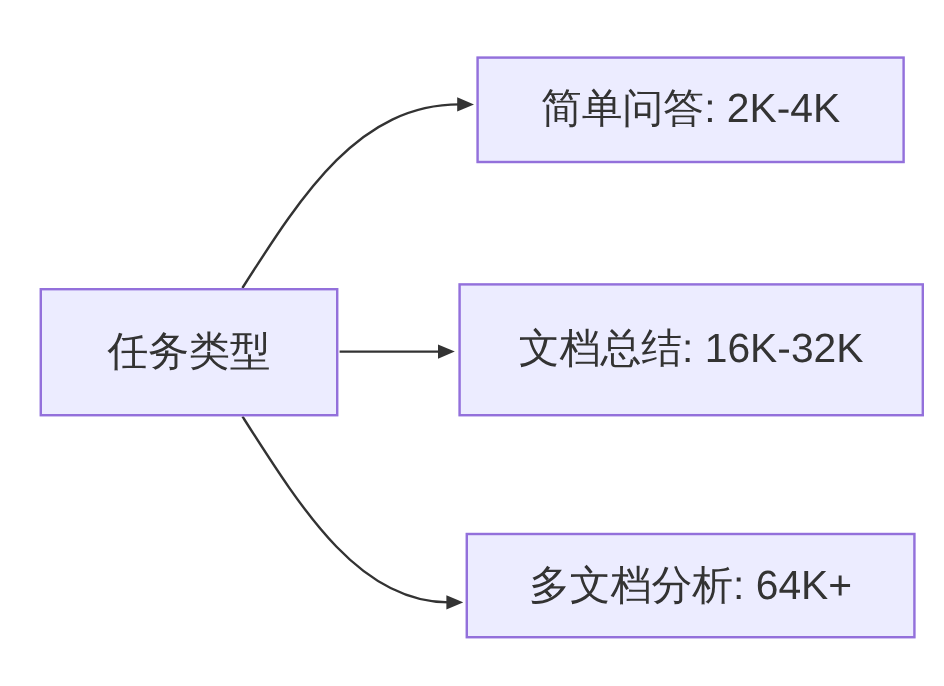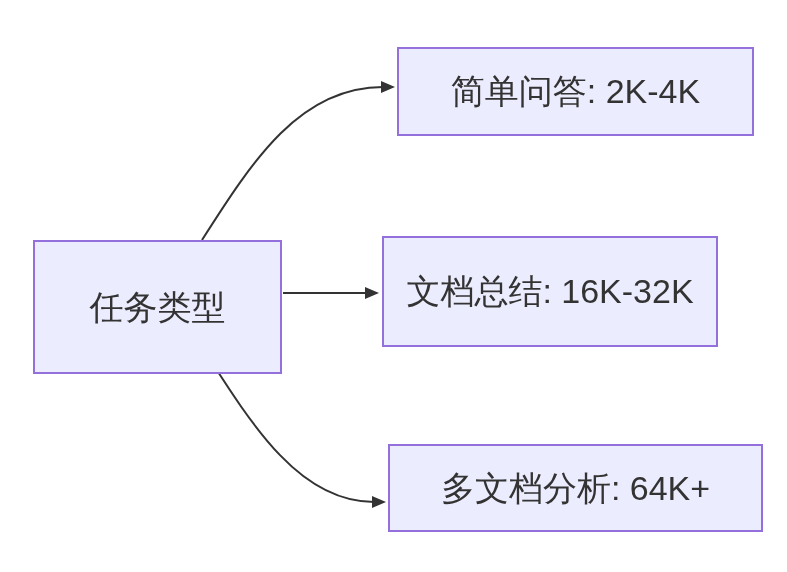--- a/index.html
+++ b/index.html
@@ -34,23 +34,23 @@
     align-items: center;
     justify-content: center;
   }
   .node-label {
     color: var(--text-color);
     font-size: 34px;
     line-height: 1.2;
     white-space: nowrap;
     text-align: center;
   }
-  .node-root  { left: 33px;  top: 240px; width: 249px; height: 134px; }
+  .node-root  { left: 33px;  top: 240px; width: 249px; height: 107px; }
   .node-c0    { left: 397px; top: 30px;  width: 357px; height: 89px; margin-top: 17px; }
-  .node-c1    { left: 382px; top: 236px; width: 336px; height: 111px; align-items: center; }
+  .node-c1    { left: 382px; top: 236px; width: 388px; height: 111px; align-items: center; }
   .node-c2    { left: 388px; top: 444px; width: 375px; height: 88px; }
   .edge-path {
     fill: none;
     stroke: var(--edge-color);
     stroke-width: 2px;
   }
 </style>
 </head>
 <body>
 

